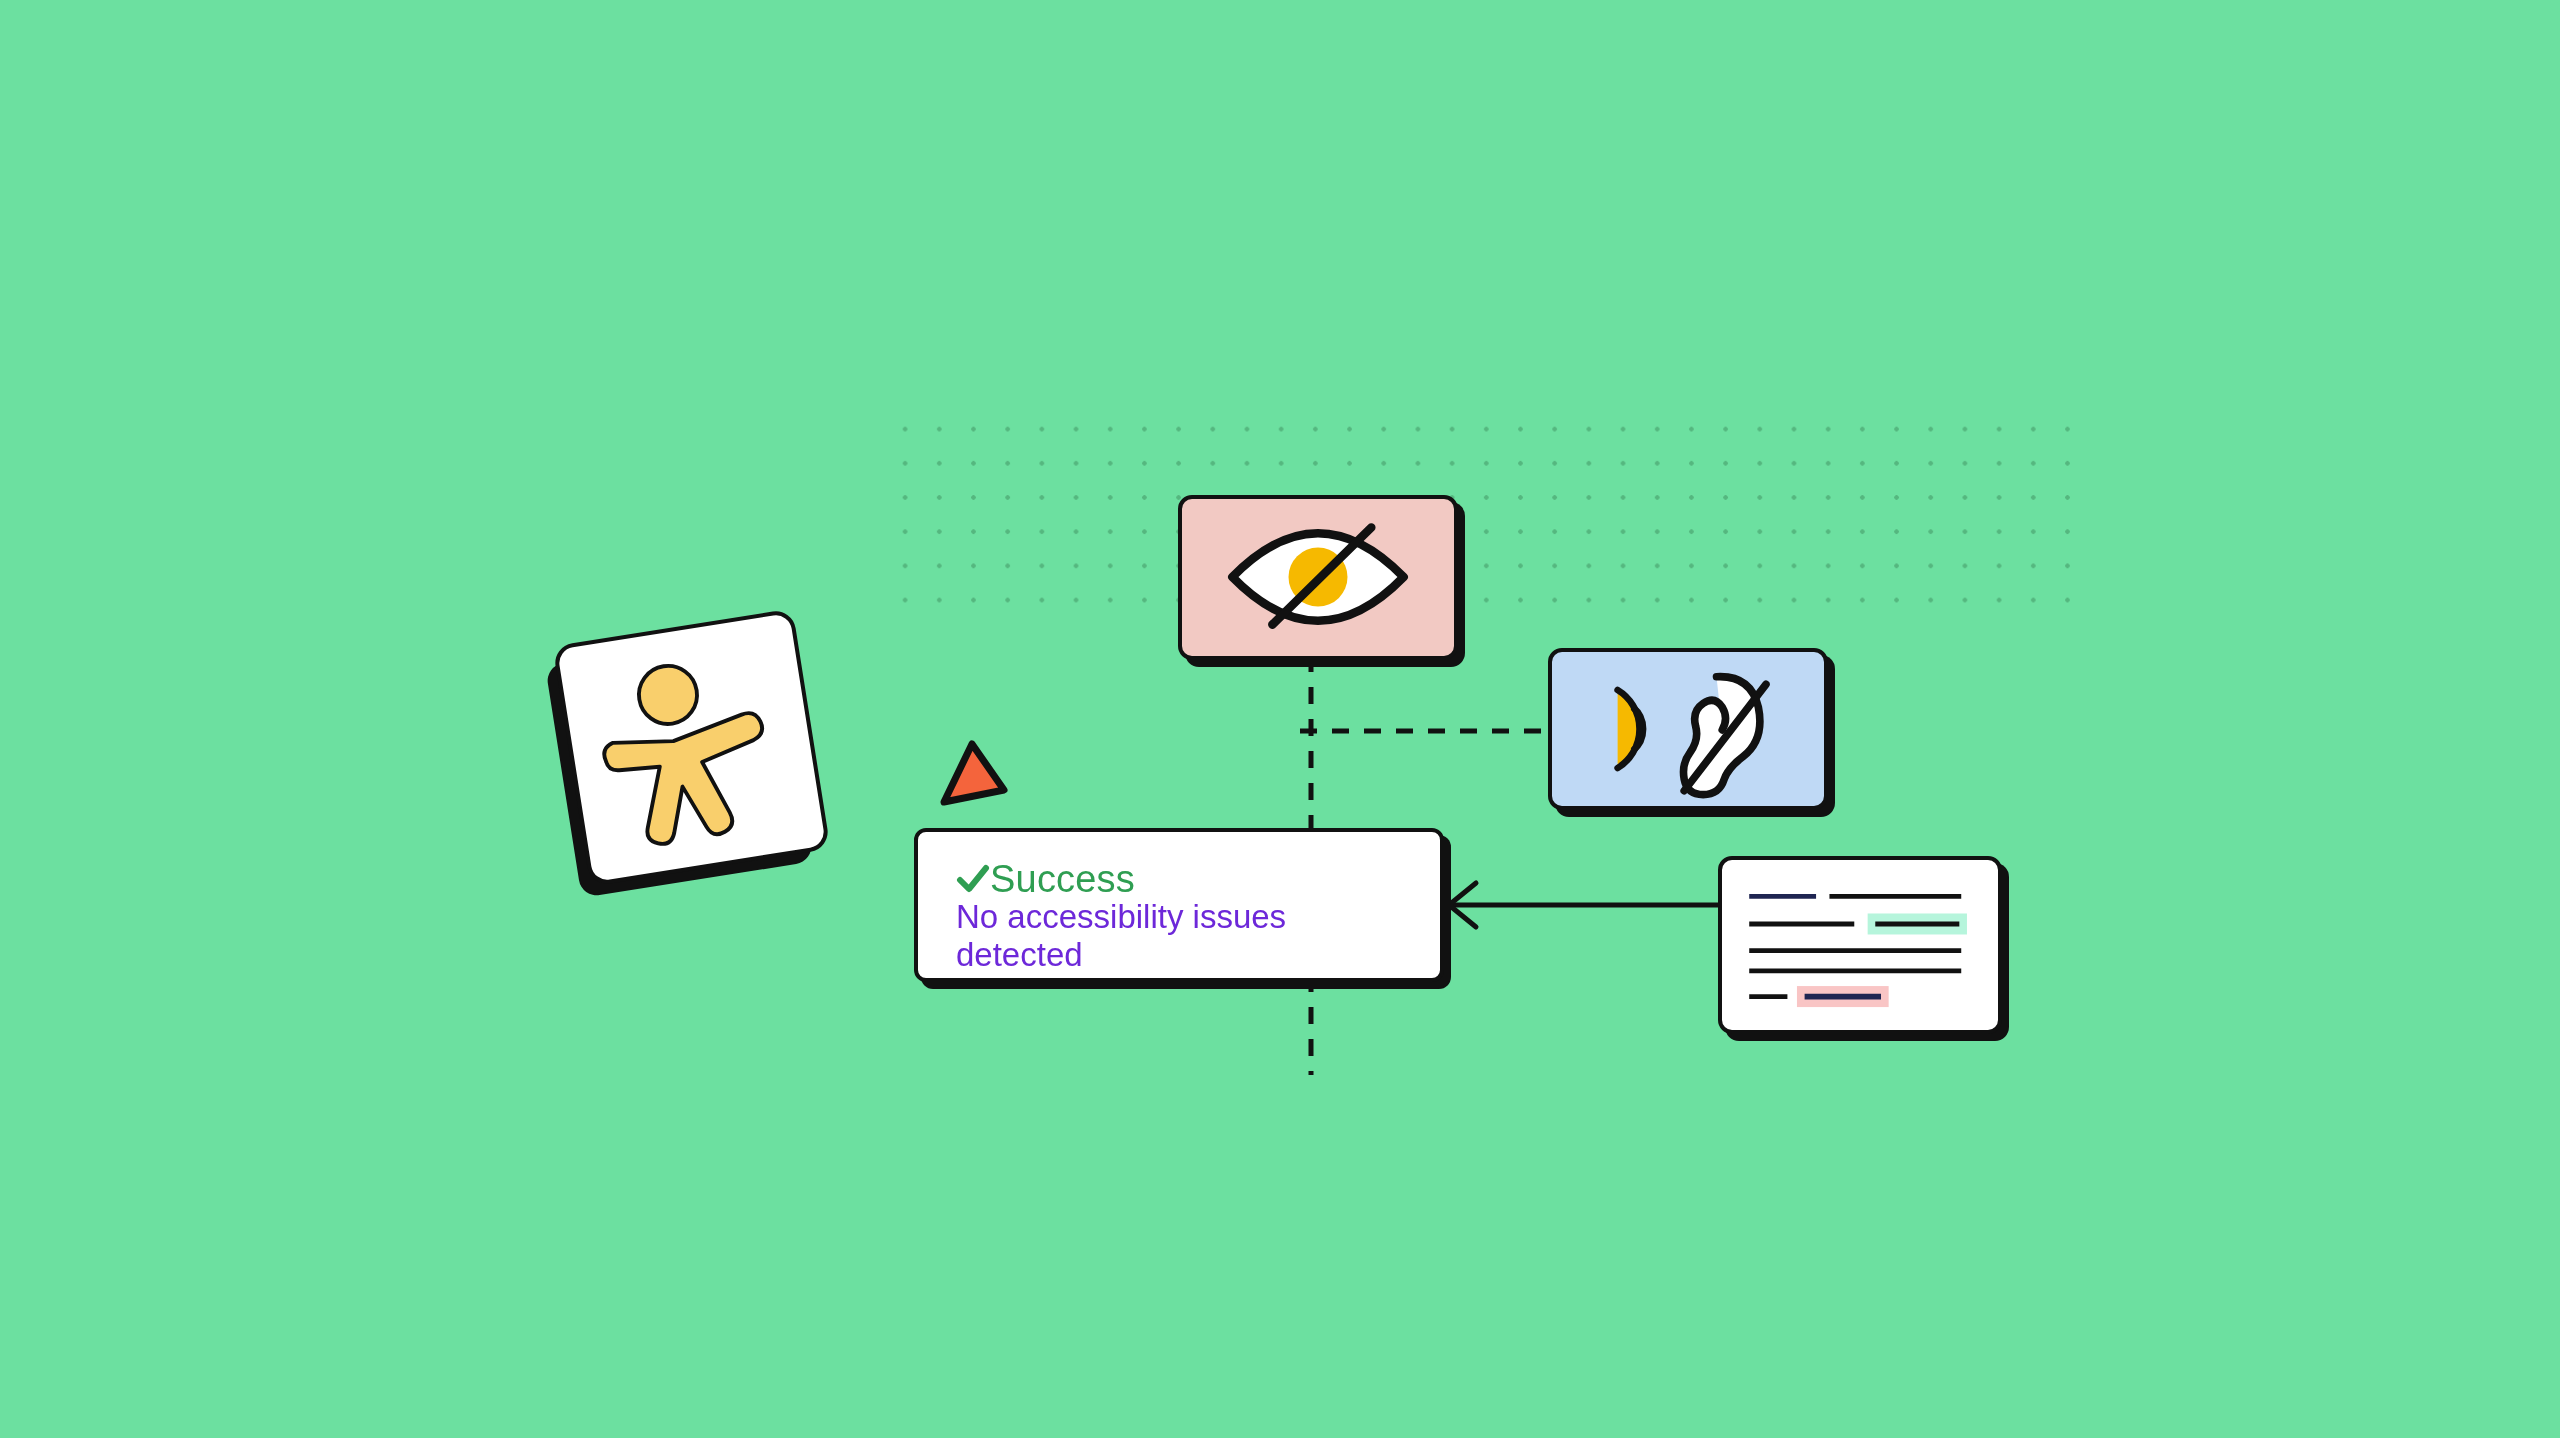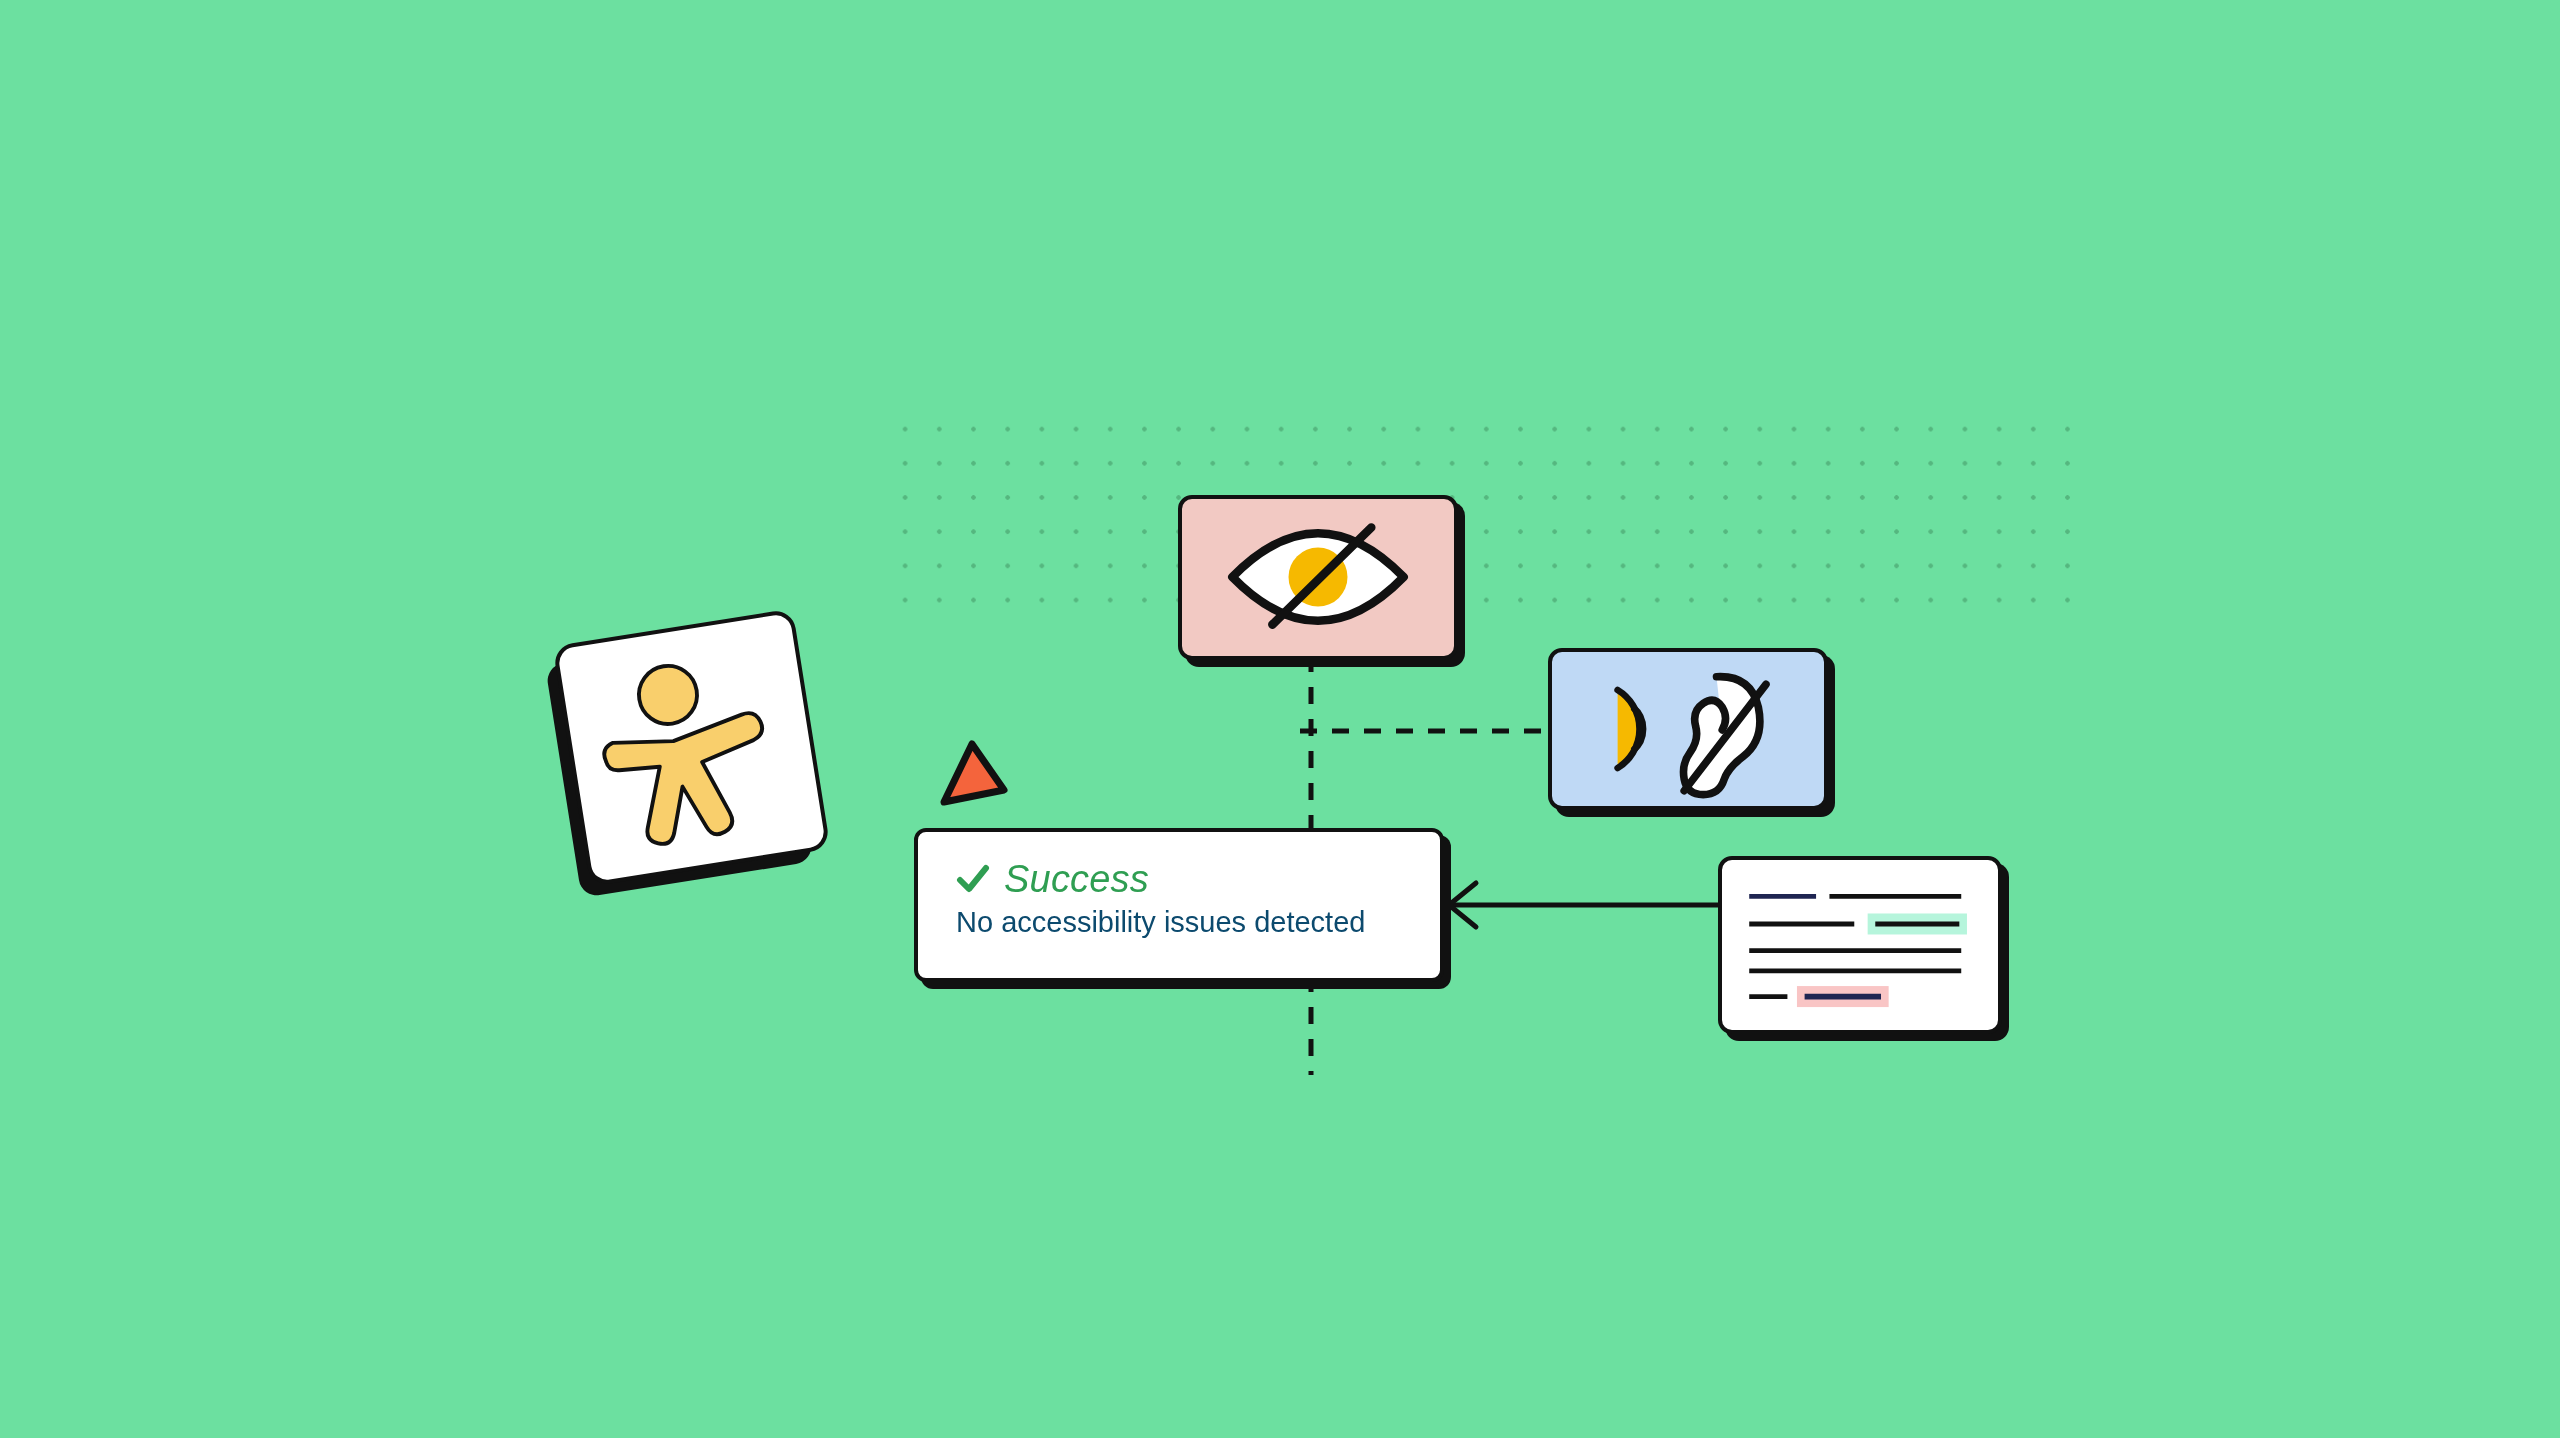--- a/index.html
+++ b/index.html
@@ -66,28 +66,28 @@
   .h-dash{ left:1300px; top:716px; width:262px; height:30px; }
   .arrow{ left:1430px; top:880px; width:300px; height:50px; }
 
   
   .cursor{ position:absolute; left:936px; top:740px; width:80px; height:70px; }
 
   
   .toast-body{
     position:absolute; left:38px; top:28px; right:20px;
   }
-  .toast-title-row{display:flex;align-items:center;gap:14px;font-style:italic;}
+  .toast-title-row{display:flex;align-items:center;}
   .check-icon{width:34px;height:34px;flex:0 0 auto;display:block;}
   .toast-title{
     font-size:38px; color:#2f9e52; font-weight:400; line-height:1;
     letter-spacing:0.2px;
   }
   .toast-sub{
-    margin-top:8px; font-size:29px; color:#0c4a6e; line-height:1.15;
+    margin-top:0; font-size:33px; color:#6d28d9; line-height:1.15;
   }
 </style>
 </head>
 <body>
 
 <div id="stage">
 
   <div class="dot-grid"></div>
 
   <svg class="conn v-dash" viewBox="0 0 30 420">

